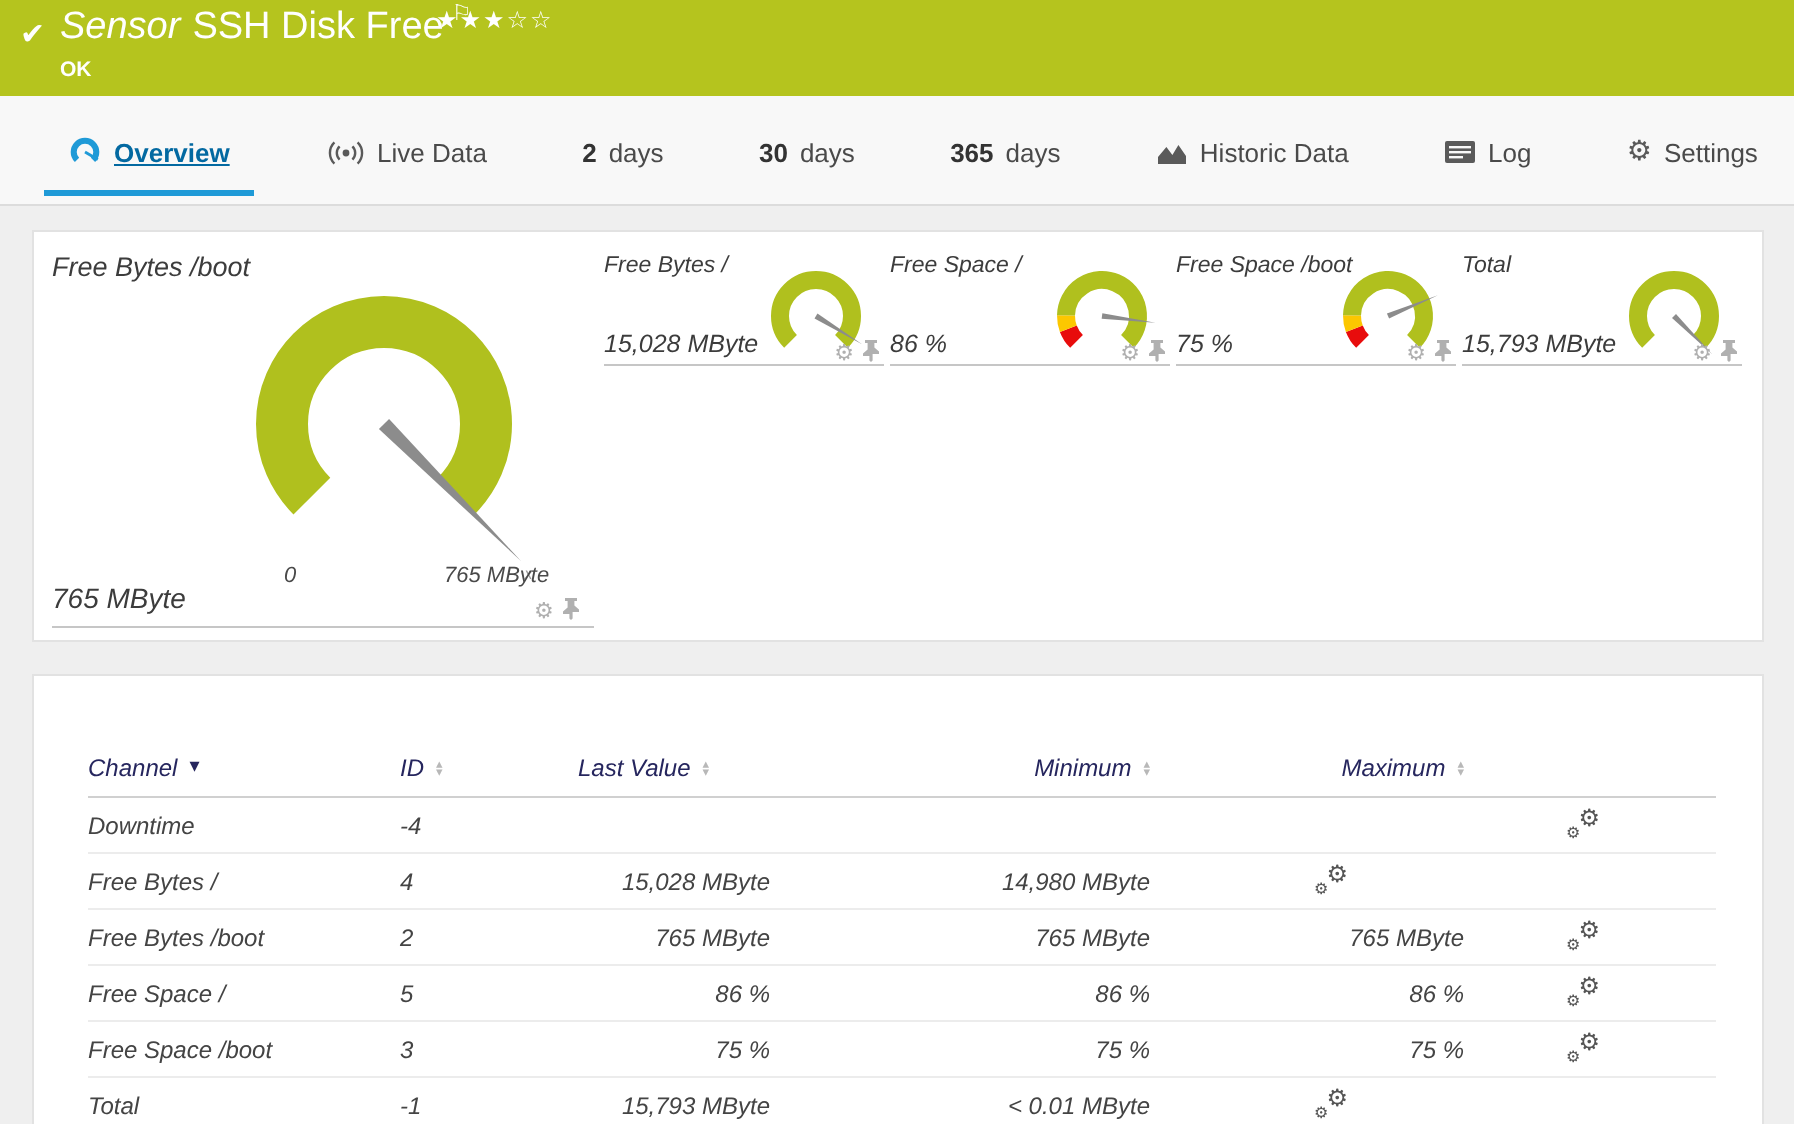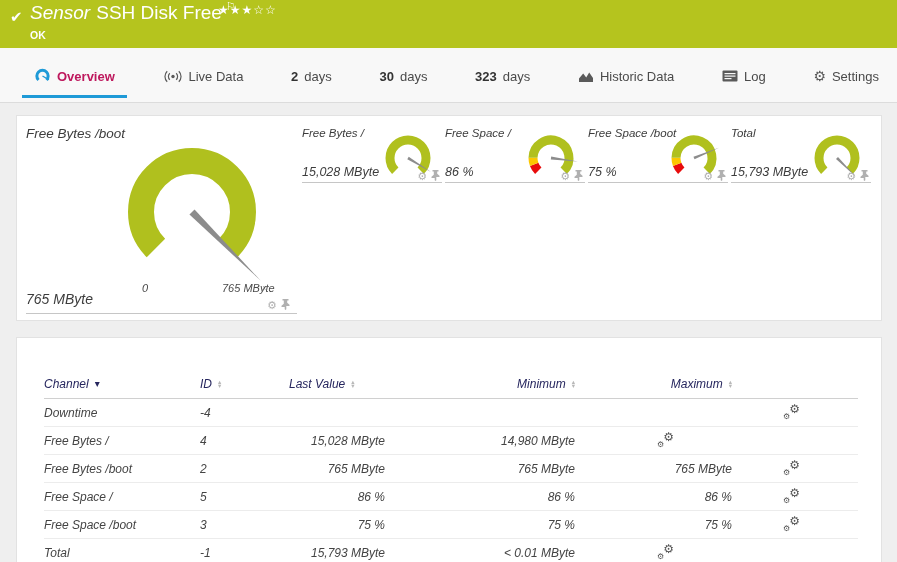--- a/index.html
+++ b/index.html
@@ -13,21 +13,21 @@
   .hdr-flag{font-size:11px;vertical-align:9px;margin-left:4px;}
   .hdr-stars{position:absolute;left:218px;top:3px;font-size:12px;letter-spacing:1px;}
   .hdr-ok{position:absolute;left:30px;top:29px;font-size:10.5px;font-weight:bold;}
   
   .tabbar{position:absolute;top:48px;left:0;width:897px;height:55px;background:#f8f8f8;
           border-bottom:1px solid #dcdcdc;display:flex;justify-content:space-between;
           align-items:center;padding:0 6px 0 22px;box-sizing:border-box;}
   .tab{display:flex;align-items:center;gap:6px;font-size:13px;color:#4a4a4a;cursor:pointer;
        padding:16px 12px 11px;border-bottom:3px solid transparent;white-space:nowrap;}
   .tab.active{border-bottom-color:#1f9ad7;}
-  .tab.active .tlabel{font-weight:bold;color:#be185d;}
+  .tab.active .tlabel{font-weight:bold;color:#0369a1;text-decoration:underline;}
   .tnum{font-weight:bold;color:#333;}
   .ticon{display:inline-flex;align-items:center;}
   .gearchar{font-family:"DejaVu Sans",sans-serif;font-size:14px;color:#5a5a5a;line-height:1;}
   
   .panel{position:absolute;left:16px;width:866px;background:#fff;border:1px solid #e2e2e2;box-sizing:border-box;font-style:italic;}
   #panel-gauges{top:115px;height:206px;}
   #panel-table{top:337px;height:232px;}
   
   .pg-title{position:absolute;left:9px;top:10px;font-size:13.5px;color:#3c3c3c;}
   .pg-svg{position:absolute;left:110px;top:31px;width:130px;height:130px;}
@@ -98,21 +98,21 @@
     </a>
     <a class="tab">
       <span class="tnum">2</span>
       <span class="tlabel">days</span>
     </a>
     <a class="tab">
       <span class="tnum">30</span>
       <span class="tlabel">days</span>
     </a>
     <a class="tab">
-      <span class="tnum">323</span>
+      <span class="tnum">365</span>
       <span class="tlabel">days</span>
     </a>
     <a class="tab">
       <span class="ticon">
         <svg width="16" height="13" viewBox="0 0 16 13">
           <polygon points="1,12 1,8.5 5.2,3.5 8.2,7.5 11.2,2.5 15,8 15,12" fill="#5a5a5a"></polygon>
         </svg>
       </span>
       <span class="tlabel">Historic Data</span>
     </a>

